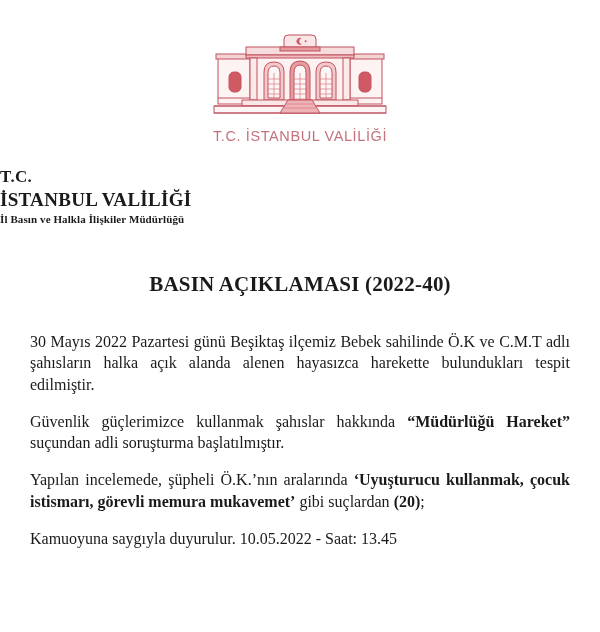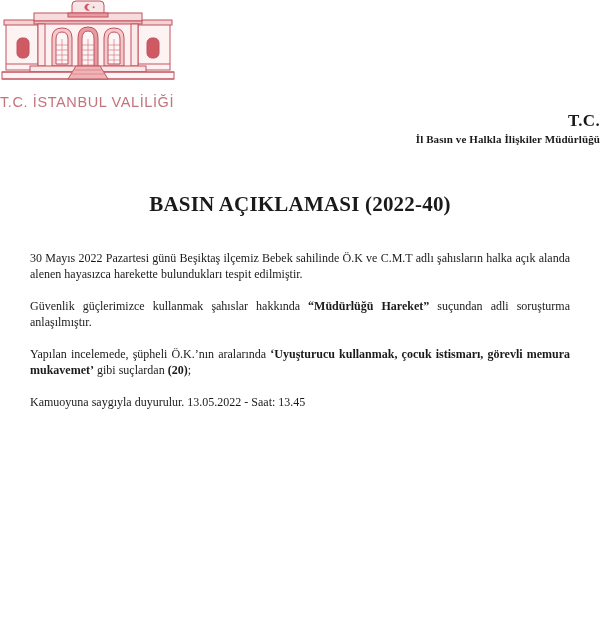--- a/index.html
+++ b/index.html
@@ -18,39 +18,41 @@
   .page {
     width: 600px;
     height: 632px;
     position: relative;
     background: #ffffff;
     box-sizing: border-box;
   }
 
   
   .emblem-block {
+    padding-top: 34px;
     display: flex;
     flex-direction: column;
-    align-items: flex-start;
+    align-items: center;
   }
   .emblem-svg {
     display: block;
   }
   .emblem-caption {
     margin-top: 2px;
     font-family: "Liberation Sans", "DejaVu Sans", sans-serif;
     font-size: 14.5px;
     letter-spacing: 0.6px;
     color: #c4737e;
     white-space: nowrap;
   }
 
   
   .letterhead {
-    text-align: right;
+    margin-top: 22px;
+    text-align: left;
     font-weight: bold;
     line-height: 1.28;
   }
   .lh-1 { font-size: 17px; letter-spacing: 0.3px; }
   .lh-2 { font-size: 19px; letter-spacing: 0.3px; }
   .lh-3 { font-size: 11px; letter-spacing: 0.1px; }
 
   
   .doc-title {
     margin-top: 46px;
@@ -61,21 +63,21 @@
   }
 
   
   .body-block {
     margin: 0 auto;
     padding-top: 34px;
     width: 540px;
   }
   .para {
     text-align: justify;
-    font-size: 12px;
+    font-size: 16px;
     line-height: 1.33;
     margin: 0 0 16px 0;
     hyphens: none;
   }
   .para:last-child { margin-bottom: 0; }
   .para.closing { text-align: left; }
   .para b { font-weight: bold; }
 </style>
 </head>
 <body>
@@ -154,25 +156,26 @@
           <line x1="72" y1="74" x2="104" y2="74"></line>
         </g>
       </g>
     </svg>
 
     <div class="emblem-caption">T.C. İSTANBUL VALİLİĞİ</div>
   </div>
 
   <div class="letterhead">
     <div class="lh-1">T.C.</div>
+    <div class="lh-2">İSTANBUL VALİLİĞİ</div>
     <div class="lh-3">İl Basın ve Halkla İlişkiler Müdürlüğü</div>
   </div>
 
   <div class="doc-title">BASIN AÇIKLAMASI (2022-40)</div>
 
   <div class="body-block">
     <p class="para"><span>30 Mayıs 2022 Pazartesi günü Beşiktaş ilçemiz Bebek sahilinde Ö.K ve C.M.T adlı şahısların halka açık alanda alenen hayasızca harekette bulundukları tespit edilmiştir.</span></p>
-    <p class="para"><span>Güvenlik güçlerimizce kullanmak şahıslar hakkında </span><b>“Müdürlüğü Hareket”</b><span> suçundan adli soruşturma anlaşılmıştır.</span></p>
+    <p class="para"><span>Güvenlik güçlerimizce kullanmak şahıslar hakkında </span><b>“Müdürlüğü Hareket”</b><span> suçundan adli soruşturma başlatılmıştır.</span></p>
     <p class="para"><span>Yapılan incelemede, şüpheli Ö.K.’nın aralarında </span><b>‘Uyuşturucu kullanmak, çocuk istismarı, görevli memura mukavemet’</b><span> gibi suçlardan </span><b>(20)</b><span>;</span></p>
-    <p class="para closing"><span>Kamuoyuna saygıyla duyurulur. 13.05.2022 - Saat: 13.45</span></p>
+    <p class="para closing"><span>Kamuoyuna saygıyla duyurulur. 10.05.2022 - Saat: 13.45</span></p>
   </div>
 
 </div>
 
 </body></html>

